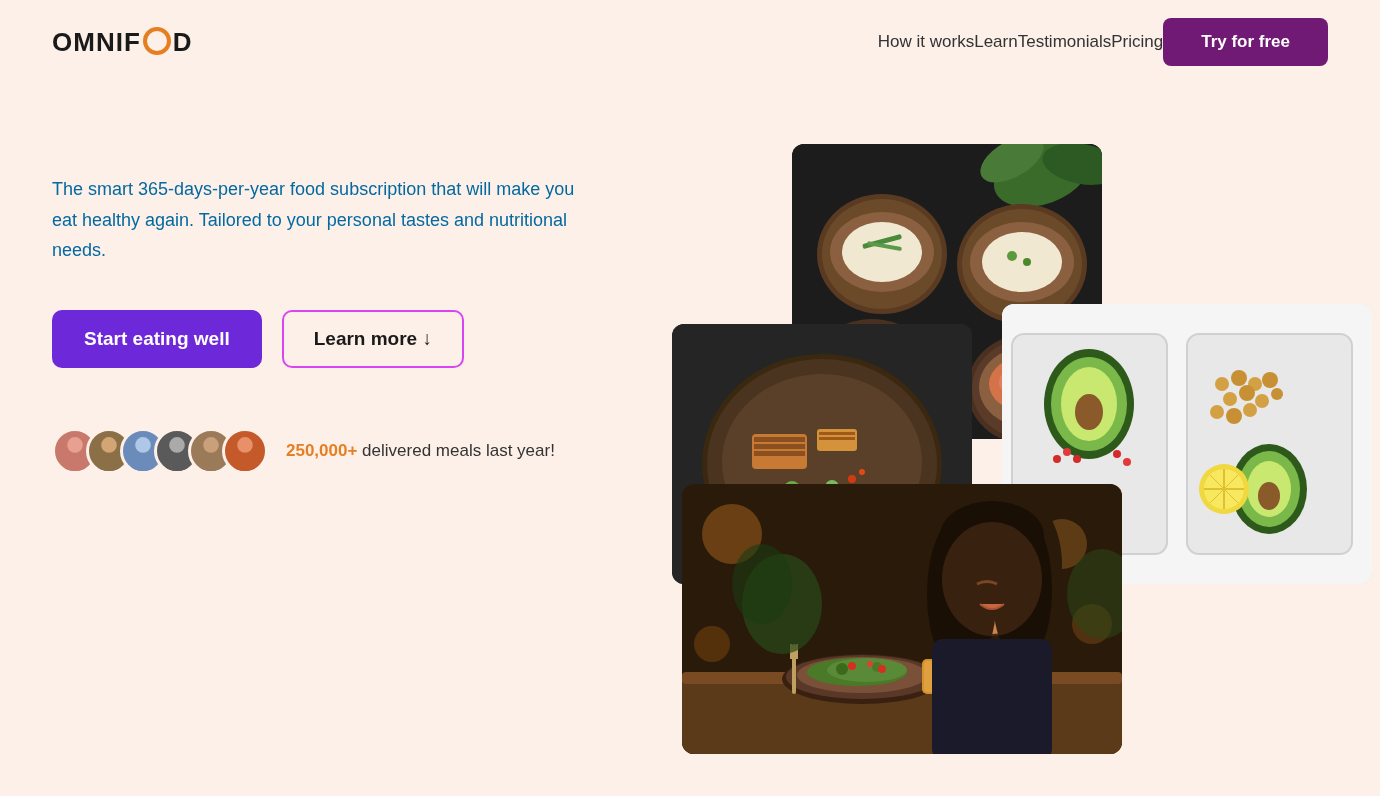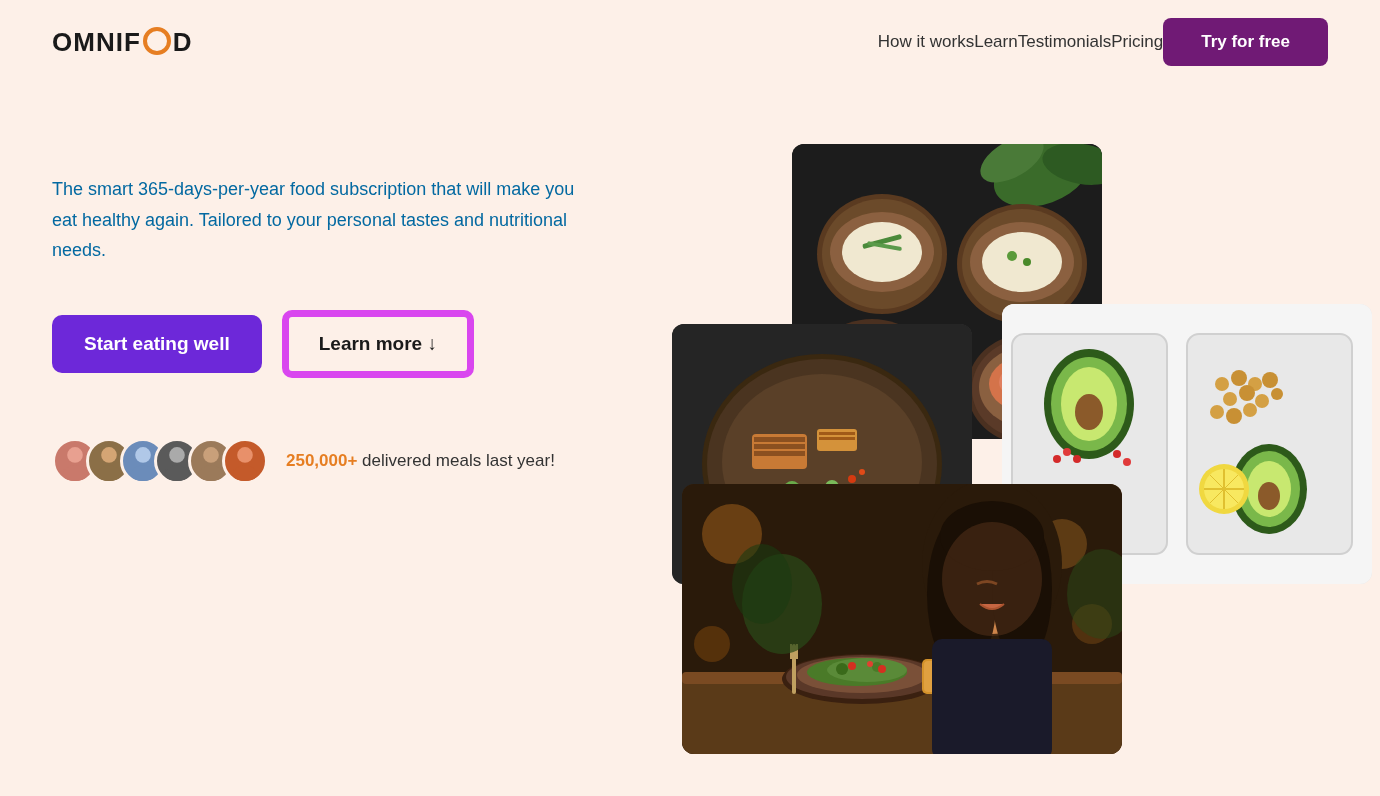--- a/index.html
+++ b/index.html
@@ -102,21 +102,21 @@
       padding: 18px 32px;
       border-radius: 10px;
       font-size: 19px;
       font-weight: 700;
       cursor: pointer;
       white-space: nowrap;
     }
     .btn-secondary {
       background-color: transparent;
       color: #1a1a1a;
-      border: 7px solid #d946ef;
+      border: 2px solid #d946ef;
       padding: 16px 30px;
       border-radius: 10px;
       font-size: 19px;
       font-weight: 600;
       cursor: pointer;
       white-space: nowrap;
     }
 
     
     .social-proof {

